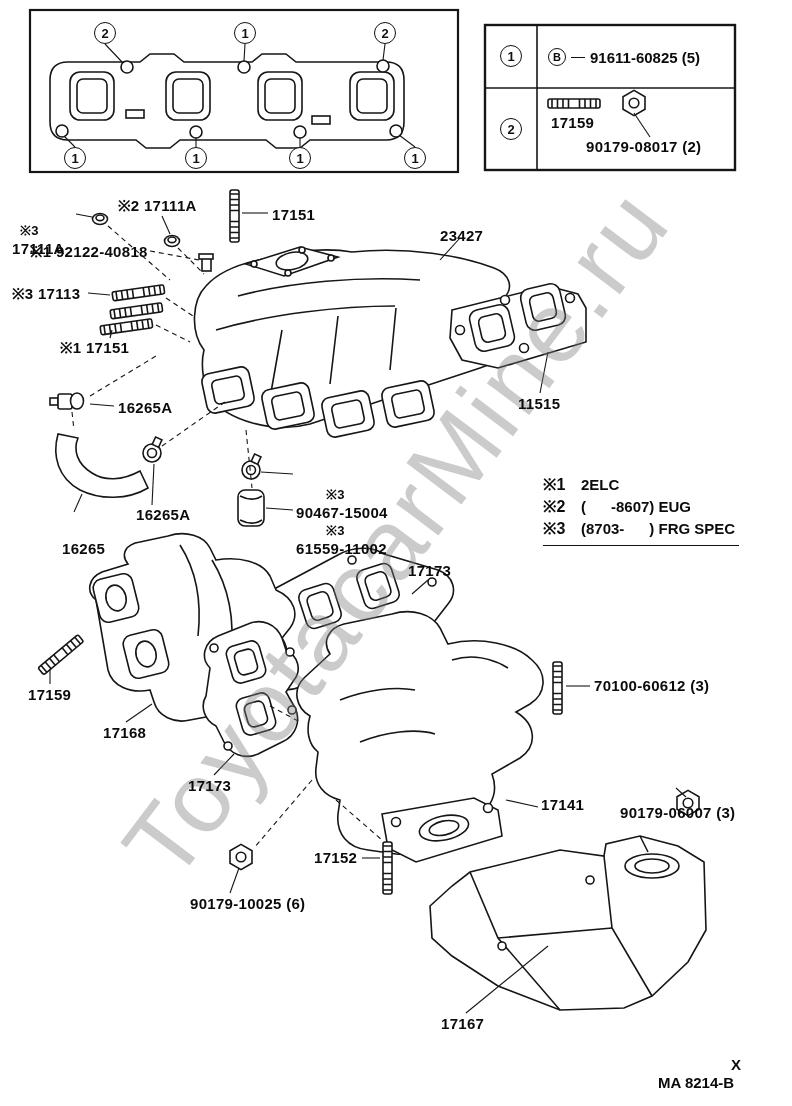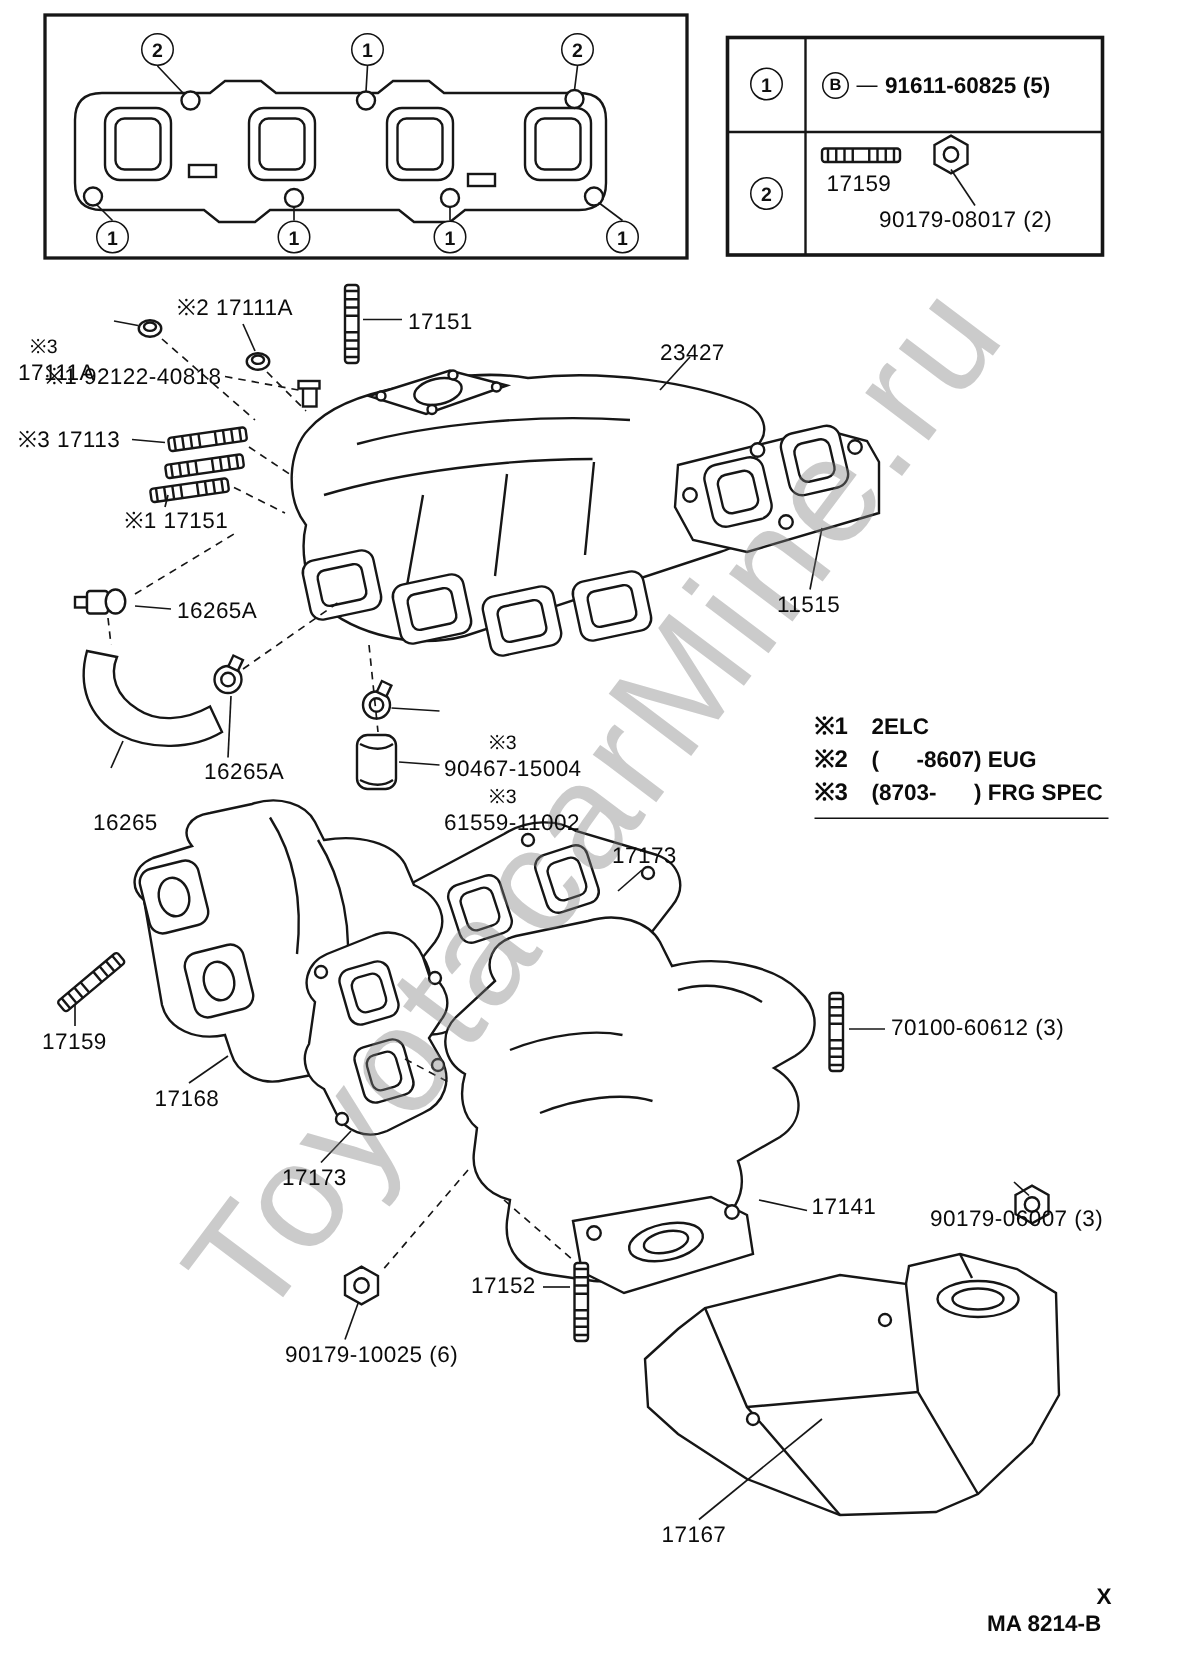--- a/index.html
+++ b/index.html
@@ -6,21 +6,21 @@
   html,body { background:#f3f3f3; }
   body { font-family:"Liberation Sans", sans-serif; }
   .canvas { position:relative; width:792px; height:1106px; background:#ffffff; overflow:hidden; margin:0 auto; }
   svg.art { position:absolute; left:0; top:0; }
 
   .wm { position:absolute; left:0; top:-20px; width:792px; height:1106px;
         display:flex; align-items:center; justify-content:center; pointer-events:none; }
   .wm span { transform:rotate(-53deg); font-size:100px; letter-spacing:4px; white-space:nowrap;
              color:rgba(125,125,125,0.40); font-weight:400; }
 
-  .lbl { position:absolute; font-size:15px; font-weight:400; color:#0b0b0b;
+  .lbl { position:absolute; font-size:15px; font-weight:700; color:#0b0b0b;
          white-space:pre; letter-spacing:0.3px; line-height:18px; }
   .lbl .pre { display:block; font-size:13px; margin-left:8px; }
   .lbl.pc .pre { margin-left:30px; }
 
   .co { position:absolute; width:22px; height:22px; border:1.8px solid #111; border-radius:50%;
         display:flex; align-items:center; justify-content:center; font-size:13px; font-weight:700;
         color:#111; background:#fff; }
 
   .legend-row1 { position:absolute; left:548px; top:46px; height:22px; display:flex;
                  align-items:center; gap:5px; font-size:15px; font-weight:700; color:#0b0b0b; }
@@ -328,21 +328,21 @@
   <div class="lbl" style="left:586px;top:138px">90179-08017 (2)</div>
 
   <div class="lbl" style="left:12px;top:186px">
     <span class="pre">※3</span><span>17111A</span>
   </div>
   <div class="lbl" style="left:118px;top:197px">※2 17111A</div>
   <div class="lbl" style="left:272px;top:206px">17151</div>
   <div class="lbl" style="left:440px;top:227px">23427</div>
   <div class="lbl" style="left:30px;top:243px">※1 92122-40818</div>
   <div class="lbl" style="left:12px;top:285px">※3 17113</div>
-  <div class="lbl" style="left:83px;top:339px">※1 17151</div>
+  <div class="lbl" style="left:60px;top:339px">※1 17151</div>
   <div class="lbl" style="left:118px;top:399px">16265A</div>
   <div class="lbl" style="left:62px;top:540px">16265</div>
   <div class="lbl" style="left:136px;top:506px">16265A</div>
   <div class="lbl pc" style="left:296px;top:450px">
     <span class="pre">※3</span><span>90467-15004</span>
   </div>
   <div class="lbl pc" style="left:296px;top:486px">
     <span class="pre">※3</span><span>61559-11002</span>
   </div>
   <div class="lbl" style="left:518px;top:395px">11515</div>

